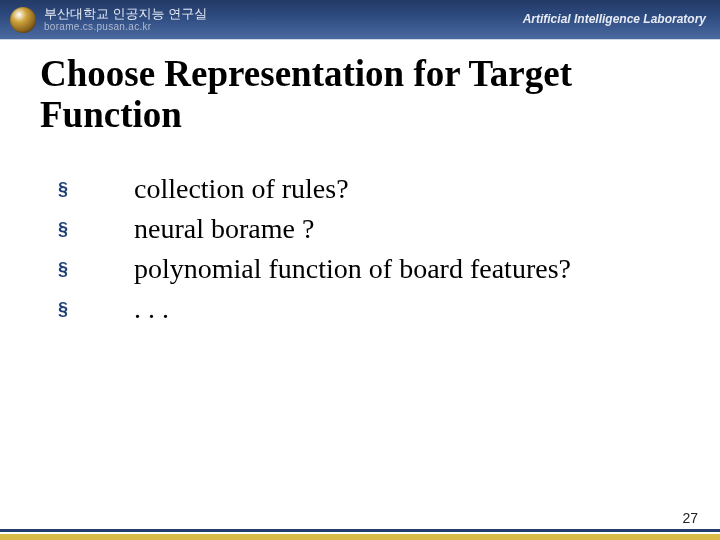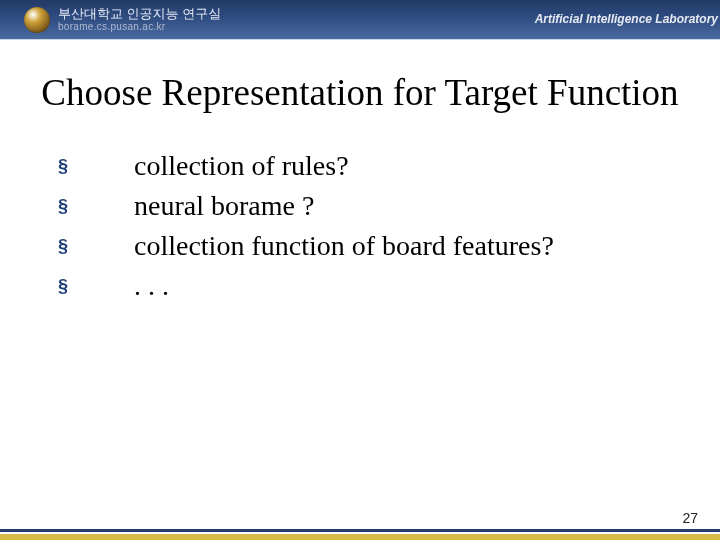--- a/index.html
+++ b/index.html
@@ -18,21 +18,21 @@
     height: 40px;
     background: linear-gradient(to bottom, #233a66 0%, #2d4a7e 40%, #4a6aa0 100%);
     position: relative;
     display: flex;
     align-items: center;
     border-bottom: 1px solid #cdd6e5;
   }
   .header-left {
     display: flex;
     align-items: center;
-    padding-left: 24px;
+    padding-left: 10px;
     gap: 8px;
   }
   .logo {
     width: 26px;
     height: 26px;
     border-radius: 50%;
     background: radial-gradient(circle at 35% 30%, #ffffff 0%, #cfa23a 30%, #6b4a12 80%);
     box-shadow: inset 0 0 2px rgba(0,0,0,.4);
   }
   .uni-name {
@@ -42,36 +42,36 @@
     line-height: 1.05;
   }
   .uni-sub {
     color: #aeb9d0;
     font-family: Arial, sans-serif;
     font-size: 10px;
     letter-spacing: .3px;
   }
   .lab-name {
     position: absolute;
-    right: 2px;
+    right: 14px;
     top: 12px;
     color: #e6eaf3;
     font-family: Arial, sans-serif;
     font-style: italic;
     font-weight: bold;
     font-size: 12px;
   }
 
   
   .title {
-    text-align: center;
+    text-align: left;
     font-size: 37px;
-    font-weight: 400;
+    font-weight: 700;
     color: #000;
-    margin-top: 32px;
+    margin-top: 13px;
     line-height: 1.12;
     padding: 0 40px;
   }
 
   
   .bullets {
     margin-top: 36px;
     padding-left: 58px;
   }
   .bullet-row {
@@ -142,21 +142,21 @@
     <div class="bullet-row">
       <span class="bullet-mark">§</span>
       <span class="bullet-text">collection of rules?</span>
     </div>
     <div class="bullet-row">
       <span class="bullet-mark">§</span>
       <span class="bullet-text">neural borame ?</span>
     </div>
     <div class="bullet-row">
       <span class="bullet-mark">§</span>
-      <span class="bullet-text">collection function of board features?</span>
+      <span class="bullet-text">polynomial function of board features?</span>
     </div>
     <div class="bullet-row">
       <span class="bullet-mark">§</span>
       <span class="bullet-text">. . .</span>
     </div>
   </div>
 
   <div class="page-num">27</div>
 
   <div class="footer">

